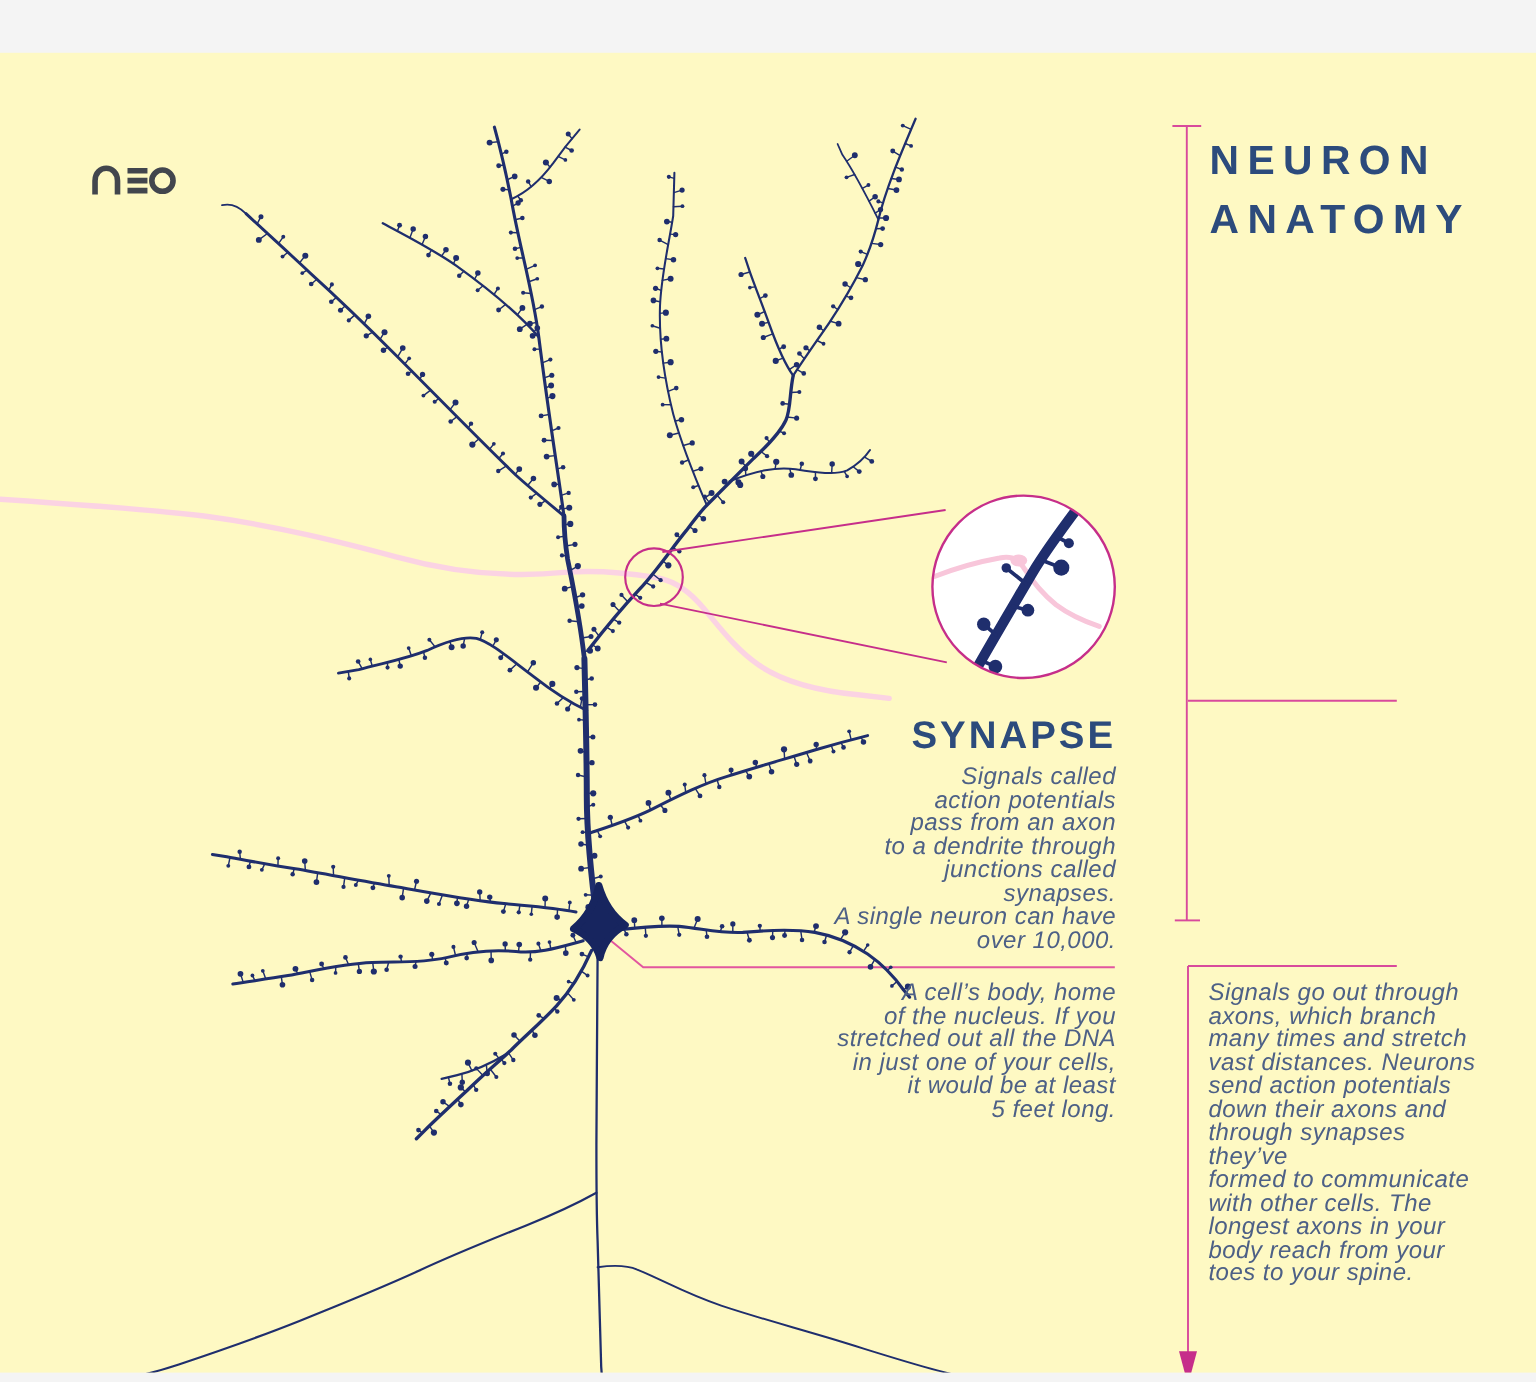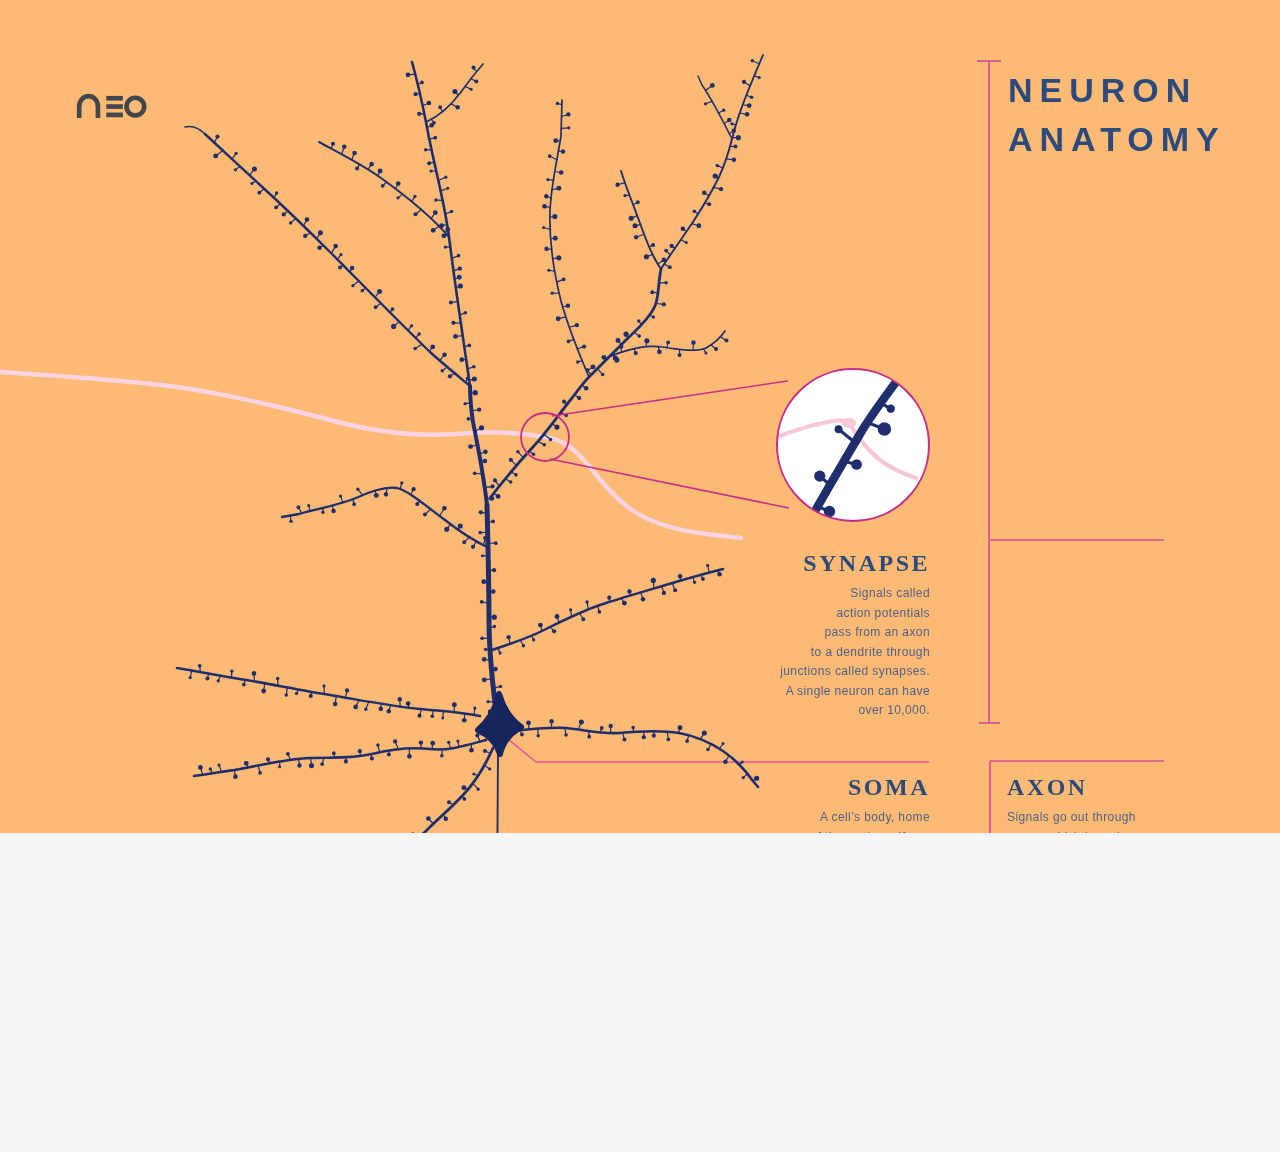--- a/index.html
+++ b/index.html
@@ -1,23 +1,23 @@
 <!DOCTYPE html>
 <html><head>
 <meta charset="utf-8">
 <style>
   html,body{margin:0;padding:0;background:#f4f4f4;}
-  .stage{position:relative;width:1280px;height:833px;background:#fdba74;overflow:hidden;
-         font-family:"Liberation Sans",sans-serif;}
+  .stage{position:relative;width:1280px;height:1100px;background:#fef9c3;overflow:hidden;
+         font-family:"Liberation Sans",sans-serif;margin-top:44px;}
   .stage svg.art{position:absolute;left:0;top:0;}
   .txt{position:absolute;z-index:5;}
   .title{font-size:34px;font-weight:700;letter-spacing:7px;line-height:49px;
          color:#2c4b7c;white-space:pre-line;}
-  .sec-head{font-size:24px;font-weight:700;letter-spacing:2.5px;color:#2c4b7c;margin:0 0 7px 0;font-family:Liberation Serif, serif;}
-  .sec-body{font-size:12px;color:#4d6086;line-height:19.5px;
+  .sec-head{font-size:32px;font-weight:700;letter-spacing:2.5px;color:#2c4b7c;margin:0 0 7px 0;}
+  .sec-body{font-size:20px;font-style:italic;color:#4d6086;line-height:19.5px;
             letter-spacing:0.4px;white-space:pre-line;}
   .alignR{text-align:right;}
   .alignL{text-align:left;}
 </style>
 </head>
 <body>
 
 <div class="stage">
 
   <svg class="art" width="1280" height="1152" viewBox="0 0 1280 1152">
@@ -885,31 +885,29 @@
 to a dendrite through
 junctions called synapses.
 A single neuron can have
 over 10,000.</div>
   </div>
 
   <div class="txt alignL" style="left:1007px;top:550px;width:230px;">
   </div>
 
   <div class="txt alignR" style="right:350px;top:774px;width:240px;">
-    <div class="sec-head">SOMA</div>
     <div class="sec-body">A cell’s body, home
 of the nucleus. If you
 stretched out all the DNA
 in just one of your cells,
 it would be at least
 5 feet long.</div>
   </div>
 
   <div class="txt alignL" style="left:1007px;top:774px;width:230px;">
-    <div class="sec-head">AXON</div>
     <div class="sec-body">Signals go out through
 axons, which branch
 many times and stretch
 vast distances. Neurons
 send action potentials
 down their axons and
 through synapses they’ve
 formed to communicate
 with other cells. The
 longest axons in your

